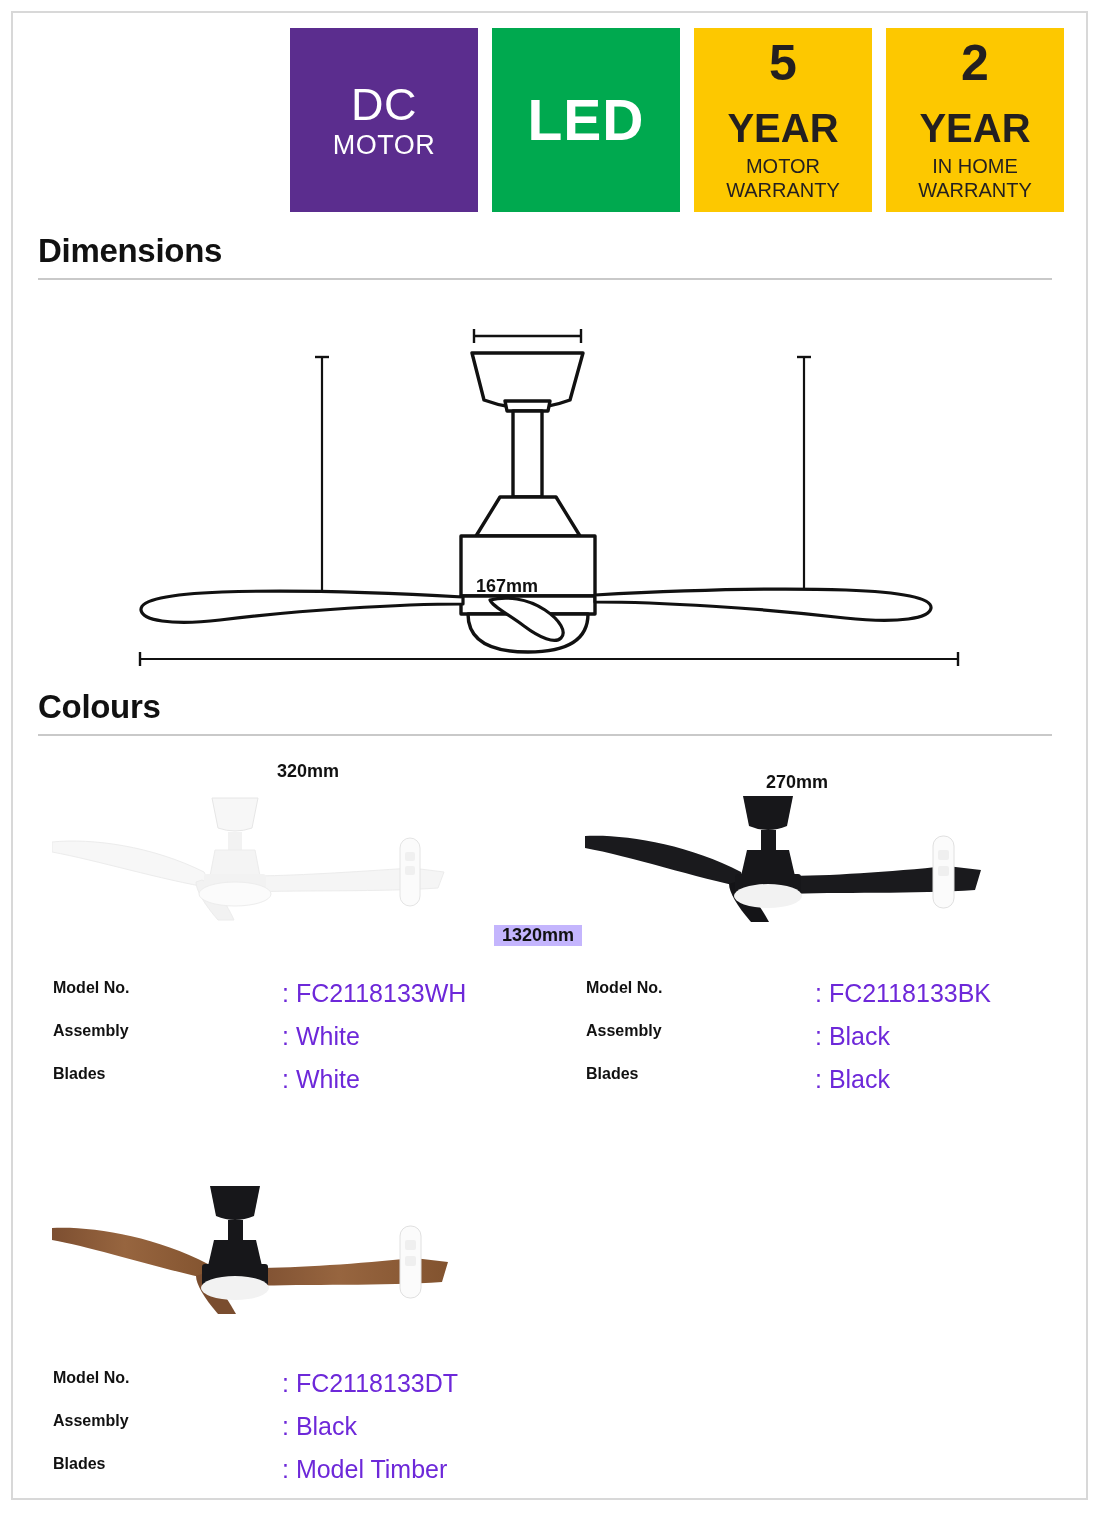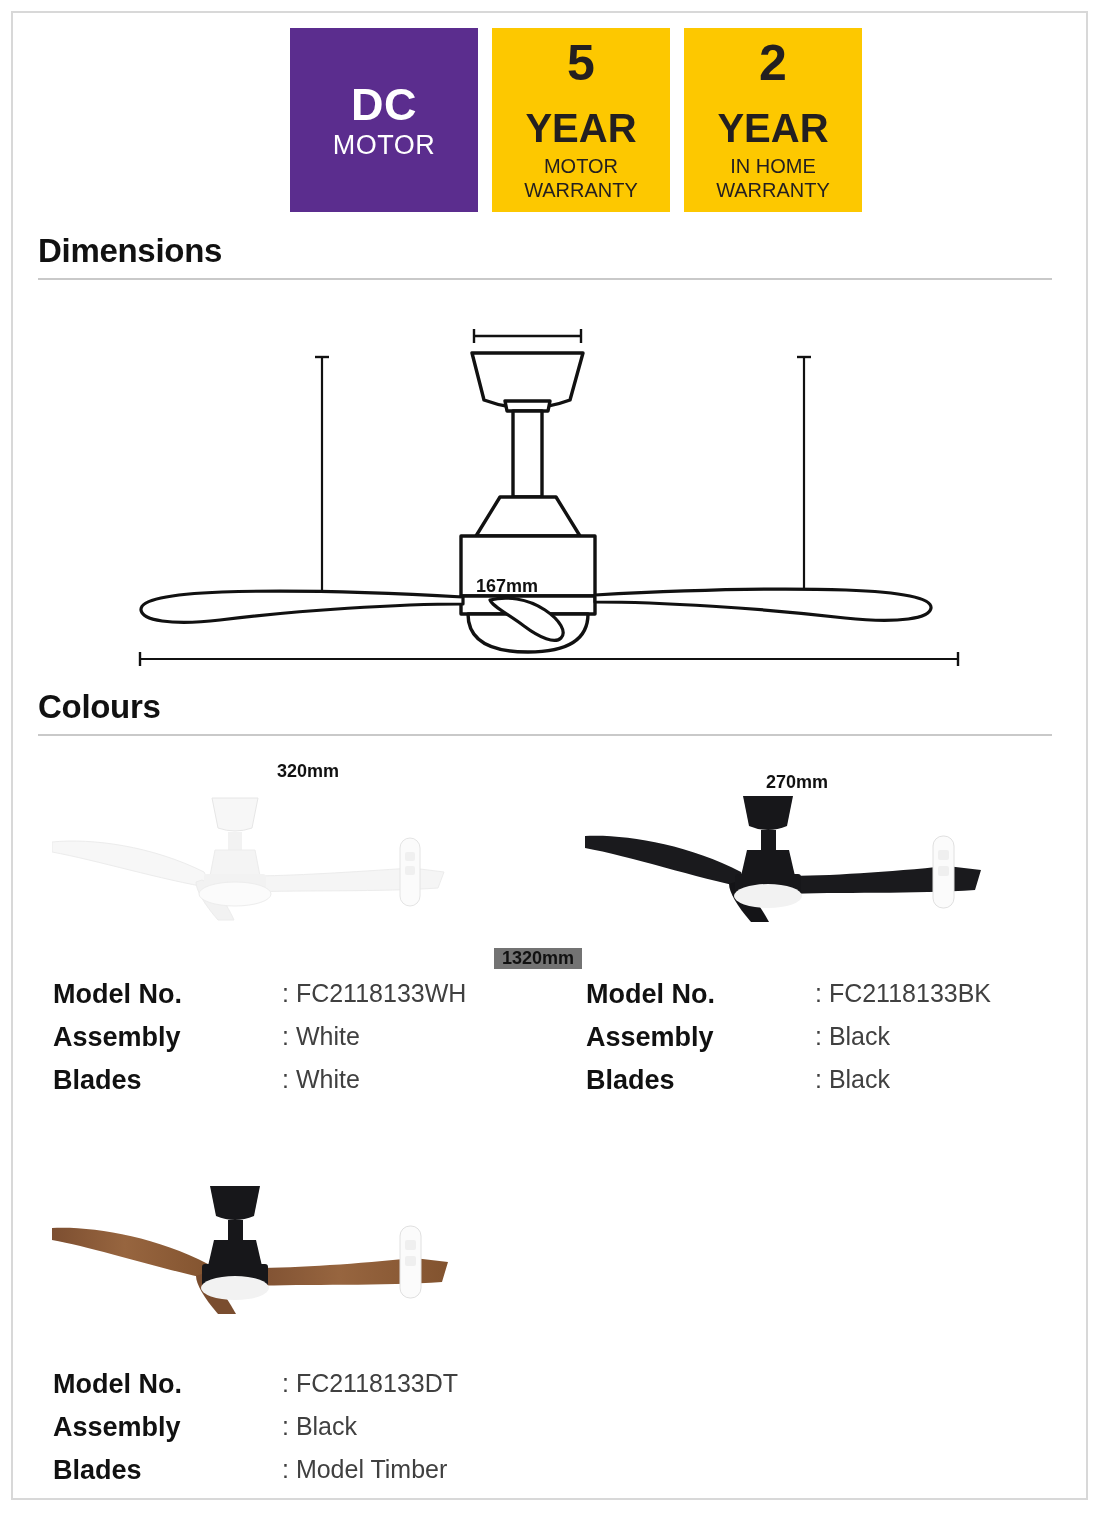--- a/index.html
+++ b/index.html
@@ -53,21 +53,21 @@
     color: #ffffff;
     text-align: center;
     line-height: 1.0;
   }
   .badge-dc   { width: 188px; background: #5b2d8e; }
   .badge-led  { width: 188px; background: #00a94f; }
   .badge-warr { width: 178px; background: #fdc800; color: #231f20; }
 
   .badge-dc .l1 {
     font-size: 45px;
-    font-weight: bold;
+    font-weight: normal;
     letter-spacing: 0.5px;
   }
   .badge-dc .l2 {
     font-size: 27px;
     font-weight: normal;
     letter-spacing: 0.5px;
     margin-top: 5px;
   }
   .badge-led .l1 {
     font-size: 57px;
@@ -127,23 +127,22 @@
     font-weight: bold;
     color: #111111;
     white-space: nowrap;
   }
   #lbl-167 { left: 476px; top: 296px; }
   #lbl-320 { left: 277px; top: 465px; margin-top: 16px; }
   #lbl-270 { left: 766px; top: 492px; }
   #lbl-1320 {
     left: 494px;
     top: 645px;
-    background: #737373;
+    background: #c4b5fd;
     padding: 0 8px;
-    margin-top: 23px;
   }
 
   
   .variant {
     position: absolute;
     width: 500px;
   }
   #variant-wh { left: 52px;  top: 780px; }
   #variant-bk { left: 585px; top: 780px; }
   #variant-dt { left: 52px;  top: 1170px; }
@@ -154,50 +153,53 @@
     position: relative;
   }
   .variant-image svg { display: block; }
 
   .spec-table {
     margin-top: 28px;
     border-collapse: collapse;
   }
   .spec-row { height: 43px; }
   .spec-label {
-    font-size: 27px;
+    font-size: 16px;
     font-weight: bold;
     color: #111111;
     padding-right: 10px;
     white-space: nowrap;
     vertical-align: top;
     width: 218px;
   }
   .spec-value {
     font-size: 25px;
     font-weight: normal;
-    color: #404040;
+    color: #6d28d9;
     white-space: nowrap;
     vertical-align: top;
   }
 </style>
 </head>
 <body>
 
 <div id="page">
 
   <div id="page-border"></div>
 
   <div id="badge-row">
 
     <div class="badge badge-dc">
       <div class="l1">DC</div>
       <div class="l2">MOTOR</div>
     </div>
 
+    <div class="badge badge-led">
+      <div class="l1">LED</div>
+    </div>
 
     <div class="badge badge-warr">
       <div class="l1">5</div>
       <div class="l2">YEAR</div>
       <div class="l3">MOTOR<br>WARRANTY</div>
     </div>
 
     <div class="badge badge-warr">
       <div class="l1">2</div>
       <div class="l2">YEAR</div>

